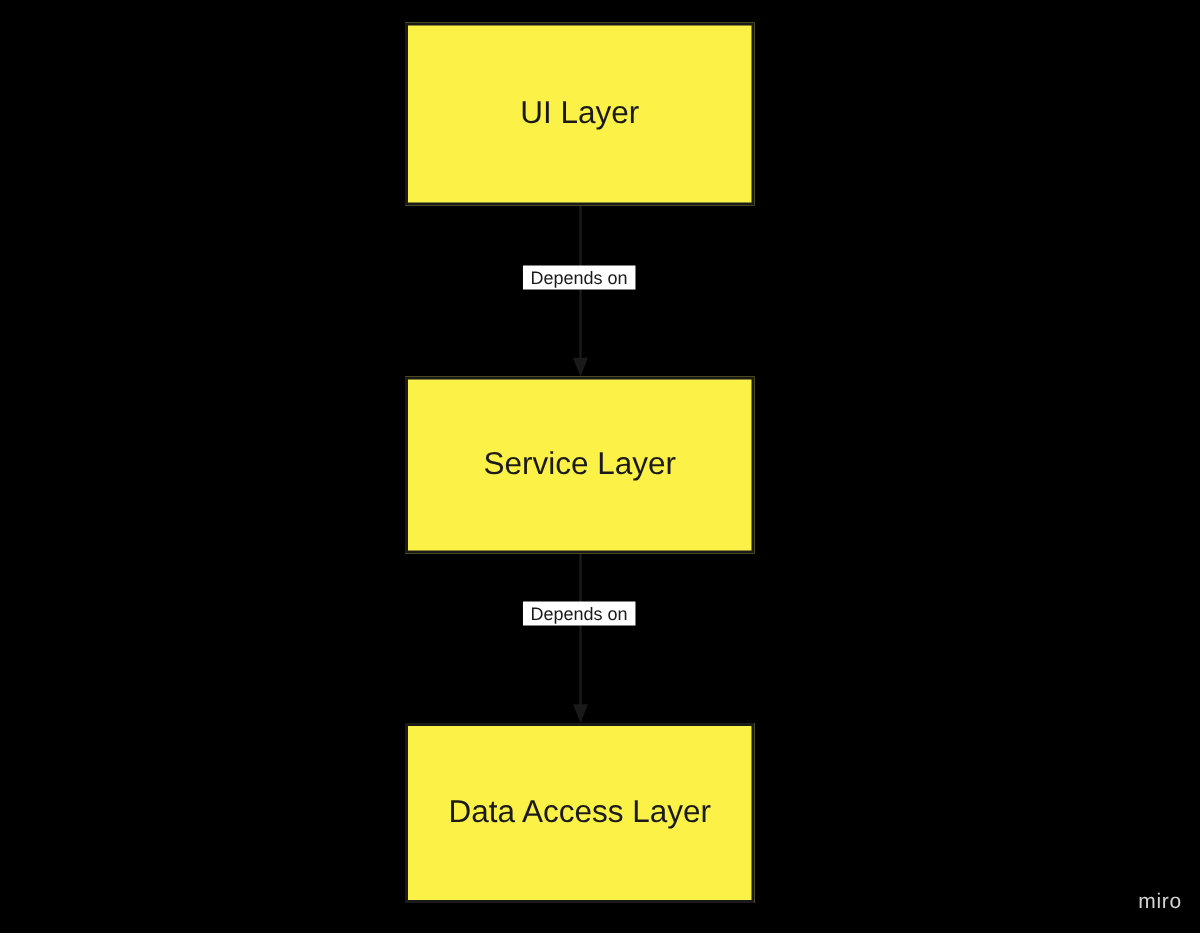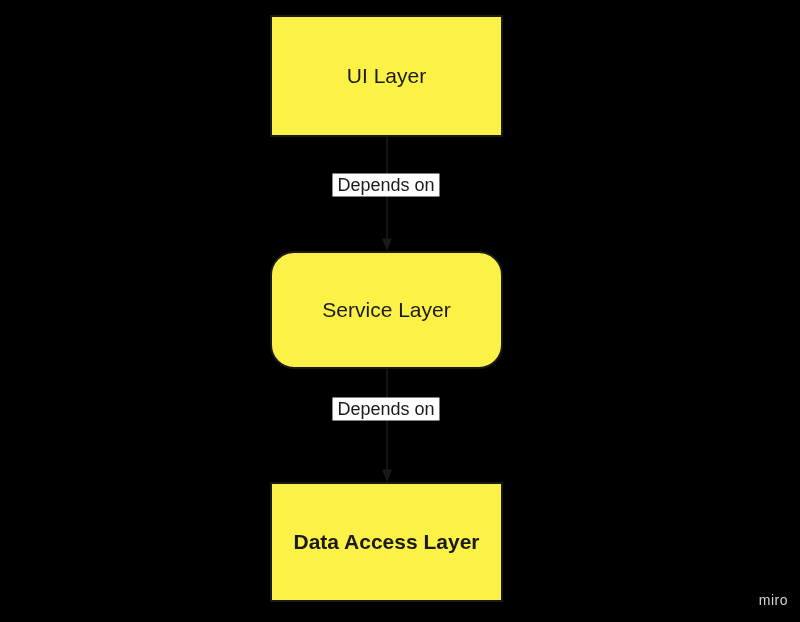--- a/index.html
+++ b/index.html
@@ -46,21 +46,21 @@
     line-height: 1.2;
     text-align: center;
     white-space: nowrap;
   }
   .edge-label {
     position: absolute;
     transform: translate(-50%, -50%);
     background: #ffffff;
     padding: 1px 5px;
     color: var(--text, #1a1a1a);
-    font-size: 18px;
+    font-size: 12px;
     white-space: nowrap;
   }
   .watermark {
     position: absolute;
     right: 12px;
     bottom: 14px;
     color: var(--watermark, #d3d3d3);
     font-size: 14px;
     letter-spacing: 0.5px;
     user-select: none;
@@ -81,25 +81,25 @@
       <polygon points="387,482 382,469.5 392,469.5"></polygon>
     </g>
   </svg>
 
   <div class="node" style="top:15px; height:122px;">
     <span class="node-label">UI Layer</span>
   </div>
 
   <div class="edge-label" style="left:386px; top:185px;">Depends on</div>
 
-  <div class="node" style="top:251px; height:118px;border-radius:24px;">
+  <div class="node" style="top:251px; height:118px;">
     <span class="node-label">Service Layer</span>
   </div>
 
   <div class="edge-label" style="left:386px; top:409px;">Depends on</div>
 
-  <div class="node" style="top:482px; height:120px;font-weight:bold;">
+  <div class="node" style="top:482px; height:120px;">
     <span class="node-label">Data Access Layer</span>
   </div>
 
   <div class="watermark">miro</div>
 
 </div>
 
 </body></html>

